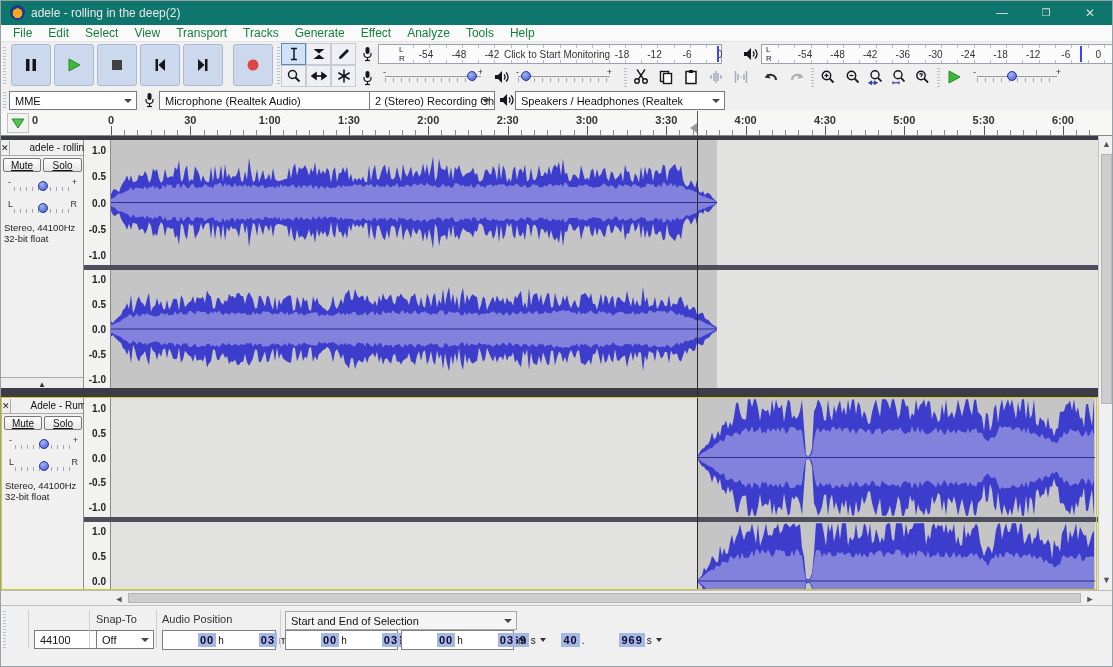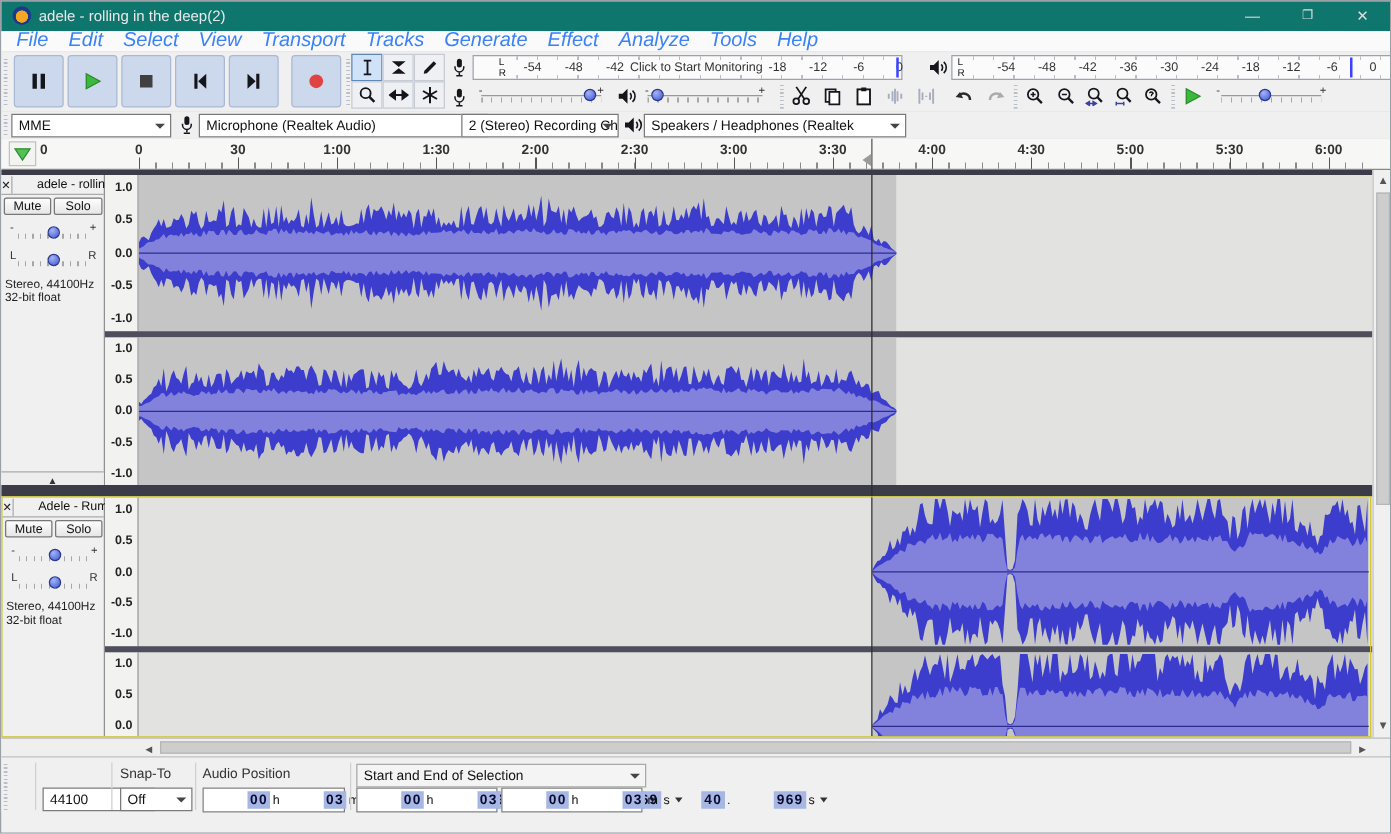--- a/index.html
+++ b/index.html
@@ -10,21 +10,21 @@
   
   .titlebar{position:absolute;left:0;top:0;width:100%;height:24px;background:#0f766e;color:#e8e8e8;}
   .title-text{position:absolute;left:30px;top:5px;font-size:12px;}
   .logo{position:absolute;left:9px;top:4px;width:15px;height:15px;border-radius:50%;
         background:radial-gradient(circle at 50% 55%,#f5a623 0 42%,#1b3a8c 46% 100%);}
   .winbtn{position:absolute;top:0;width:44px;height:24px;text-align:center;line-height:24px;
           font-size:12px;color:#ddd;cursor:default;}
   
   .menubar{position:absolute;left:0;top:24px;width:100%;height:17px;background:#fafafa;
            border-bottom:1px solid #e3e3e3;display:flex;align-items:center;padding-left:4px;box-sizing:border-box;}
-  .menubar span{font-size:16px;color:#3b82f6;padding:0 8px;font-style:italic;}
+  .menubar span{font-size:12px;color:#15803d;padding:0 8px;}
   
   .tb{position:absolute;left:0;top:41px;width:100%;height:47px;background:#f0f0f0;
       border-bottom:1px solid #c9c9c9;}
   .grip{position:absolute;width:3px;background:repeating-linear-gradient(0deg,#b9bfca 0 1px,transparent 1px 3px);}
   .tbtn{position:absolute;width:40px;height:42px;background:#ccd8ec;border:1px solid #a9b8d4;border-radius:3px;
         display:flex;align-items:center;justify-content:center;box-sizing:border-box;}
   .sbtn{position:absolute;width:25px;height:22px;background:#eef0f3;border:1px solid #c6cbd4;
         display:flex;align-items:center;justify-content:center;box-sizing:border-box;}
   .sbtn.sel{background:#cfe2f8;border-color:#5f87b8;}
   .sbtn.dis svg *{stroke:#a7adbd;fill:#a7adbd;}
@@ -61,21 +61,21 @@
   
   .tracks{position:absolute;left:0;top:135px;width:1113px;height:454px;background:#d5d5d5;}
   .darkband{position:absolute;left:0;width:1097px;background:#3c3c49;}
   .chdiv{position:absolute;left:83px;width:1014px;height:5px;background:#4e4e5c;}
   .panel{position:absolute;background:#f0f0f0;border-right:1px solid #8f8f8f;box-sizing:border-box;}
   .xbtn{font-size:9px;color:#222;border-right:1px solid #aaa;width:14px;text-align:center;line-height:14px;}
   .tname{font-size:10px;color:#111;padding-left:20px;white-space:nowrap;}
   .namerow{position:absolute;left:0;top:0;width:100%;height:15px;border-bottom:1px solid #aaa;display:flex;align-items:center;}
   .dd{width:0;height:0;border-left:4px solid transparent;border-right:4px solid transparent;border-top:5px solid #222;margin-left:4px;}
   .msbtn{position:absolute;top:18px;height:14px;border:1px solid #777;border-radius:2px;font-size:10px;color:#111;
-        background:linear-gradient(#fdfdfd,#e6e6e6);text-align:center;line-height:13px;box-sizing:border-box;}
+        background:linear-gradient(#fdfdfd,#e6e6e6);text-align:center;line-height:13px;box-sizing:border-box;text-decoration:underline;}
   .pslider{position:absolute;left:4px;width:75px;height:15px;}
   .pslider .end{position:absolute;top:0;font-size:9px;color:#333;}
   .pslider .ticks{position:absolute;left:9px;right:9px;top:10px;height:4px;
         background:repeating-linear-gradient(90deg,#a6a6a6 0 1px,transparent 1px 6px);}
   .pslider .thumb{top:4px;}
   .tinfo{position:absolute;left:3px;font-size:9.5px;color:#222;white-space:nowrap;}
   .collapse{position:absolute;left:0;bottom:0;width:100%;height:14px;border-top:1px solid #aaa;background:#ededed;
         text-align:center;font-size:8px;color:#333;line-height:14px;}
   .vruler{position:absolute;left:83px;width:27px;background:#f2f2f1;border-right:1px solid #88888f;box-sizing:border-box;overflow:hidden;}
   .vruler span{position:absolute;right:4px;font-size:10px;font-weight:bold;color:#222;transform:translateY(-50%);}

